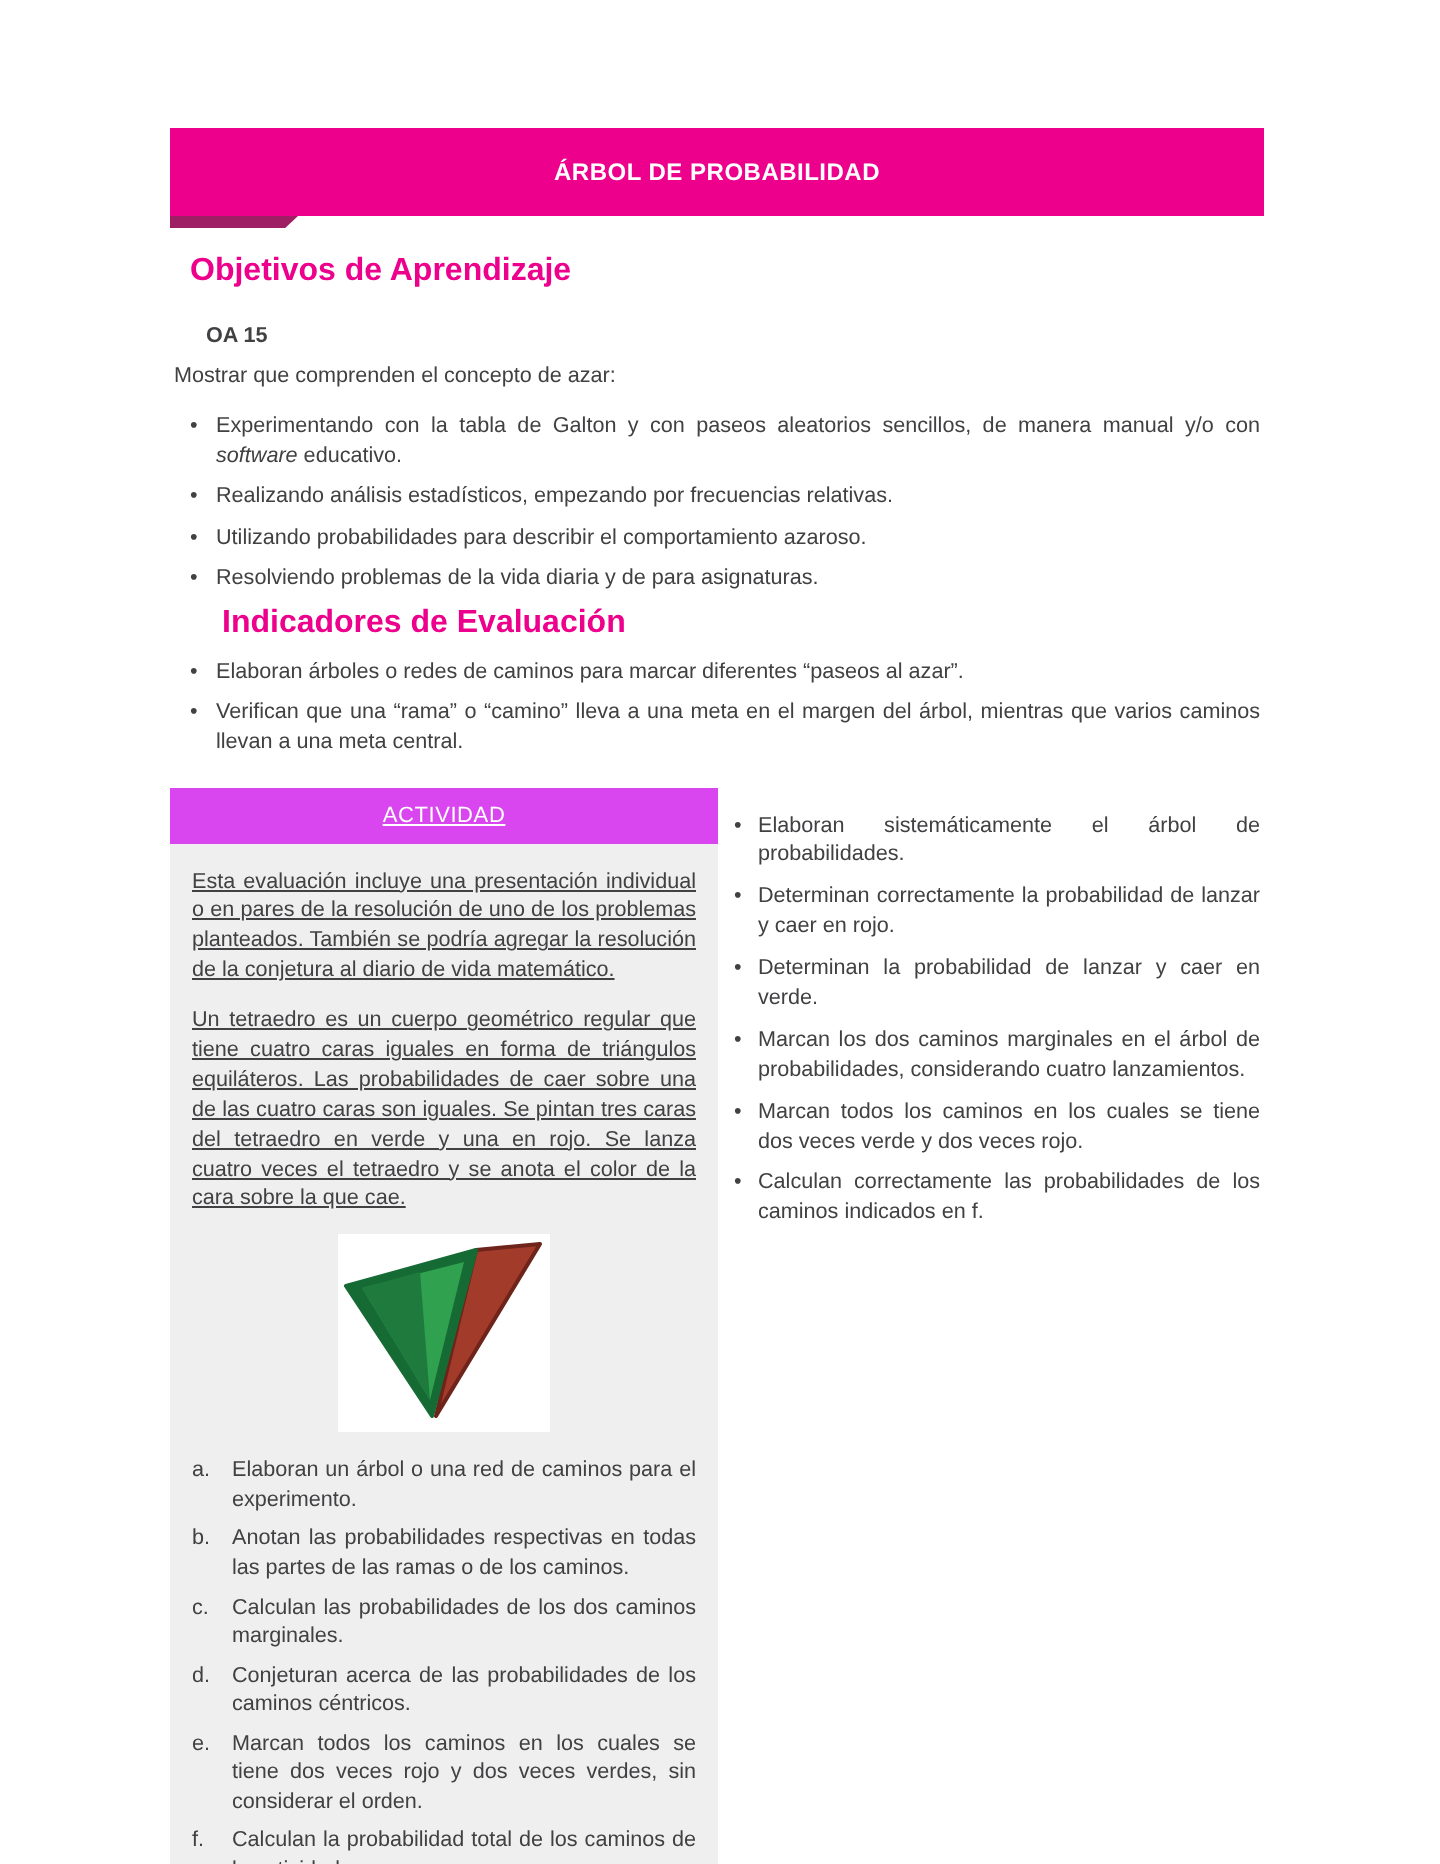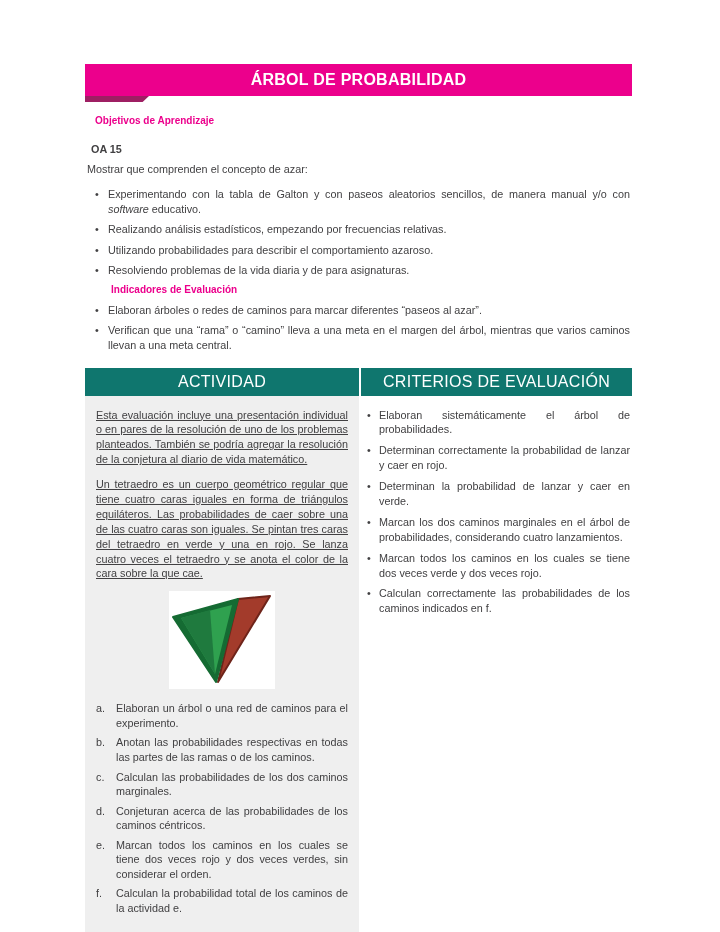--- a/index.html
+++ b/index.html
@@ -9,50 +9,50 @@
     background: #ffffff;
     font-family: "Liberation Sans", "DejaVu Sans", sans-serif;
     font-size: 10.8px;
     color: #414042;
     position: relative;
     overflow: hidden;
   }
   .content { position: absolute; left: 85px; top: 64px; width: 547px; }
 
   .title-bar {
-    height: 32px; background: #EC008C; color: #ffffff;
+    height: 44px; background: #EC008C; color: #ffffff;
     display: flex; align-items: center; justify-content: center;
-    font-weight: bold; font-size: 16px; letter-spacing: 0.25px;
+    font-weight: bold; font-size: 12px; letter-spacing: 0.25px;
   }
   .fold {
     width: 64px; height: 6px; background: #9E1F63;
     clip-path: polygon(0 0, 100% 0, 90% 100%, 0 100%);
   }
 
   .section-heading {
-    color: #EC008C; font-size: 10px; font-weight: bold; margin: 0;
+    color: #EC008C; font-size: 16px; font-weight: bold; margin: 0;
   }
   .objetivos-heading { margin: 13px 0 0 10px; }
   .indicadores-heading { margin: 4px 0 0 10px; padding-left: 16px; }
 
-  .oa { font-weight: bold; margin: 17px 0 0 6px; }
+  .oa { font-weight: bold; margin: 17px 0 0 18px; }
   .intro { margin: 8px 0 12px 2px; }
 
   .bullets { margin-top: 8px; }
   .bullet { display: flex; margin: 0 0 6px 10px; line-height: 1.35; }
   .bullet .dot { flex: 0 0 13px; }
   .bullet .bt { flex: 1; text-align: justify; padding-right: 2px; }
 
   .eval-table { display: flex; gap: 2px; margin-top: 15px; }
   .col-left  { width: 274px; }
   .col-right { width: 271px; }
   .th {
-    height: 28px; background: #0f766e; color: #ffffff;
+    height: 28px; background: #d946ef; color: #ffffff;
     display: flex; align-items: center; justify-content: center;
-    font-size: 16px; letter-spacing: 0.3px;
+    font-size: 11px; letter-spacing: 0.3px; text-decoration: underline;
   }
   .cell-left  { background: #EFEFEF; padding: 12px 11px 13px 11px; }
   .cell-right { padding: 12px 2px 13px 6px; }
   .cell-left p { margin: 0 0 10px 0; text-align: justify; line-height: 1.38; text-decoration: underline; }
 
   .tet-box { width: 106px; background: #ffffff; margin: 3px auto 12px; padding: 4px 3px; }
 
   .letter-item { display: flex; margin-bottom: 5px; line-height: 1.35; }
   .letter-item .ll { flex: 0 0 20px; }
   .letter-item .lt { flex: 1; text-align: justify; }
@@ -149,21 +149,20 @@
           </div>
           <div class="letter-item">
             <span class="ll">f.</span>
             <span class="lt">Calculan la probabilidad total de los caminos de la actividad e.</span>
           </div>
         </div>
       </div>
     </div>
 
     <div class="col-right">
-      <div class="th">CRITERIOS DE EVALUACIÓN</div>
       <div class="cell-right">
         <div class="crit-item">
           <span class="dot">•</span>
           <span class="ct">Elaboran sistemáticamente el árbol de probabilidades.</span>
         </div>
         <div class="crit-item">
           <span class="dot">•</span>
           <span class="ct">Determinan correctamente la probabilidad de lanzar y caer en rojo.</span>
         </div>
         <div class="crit-item">

